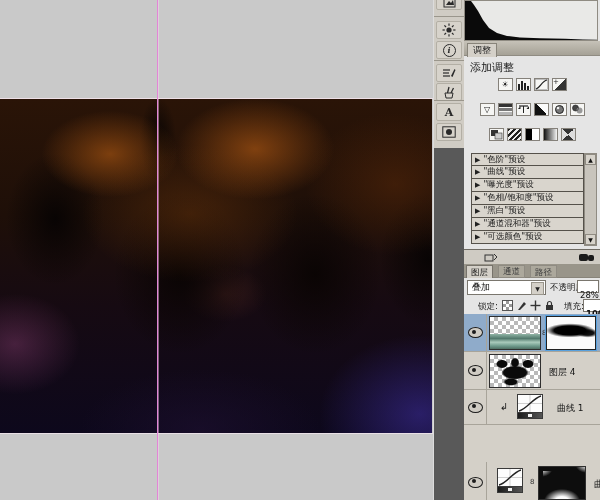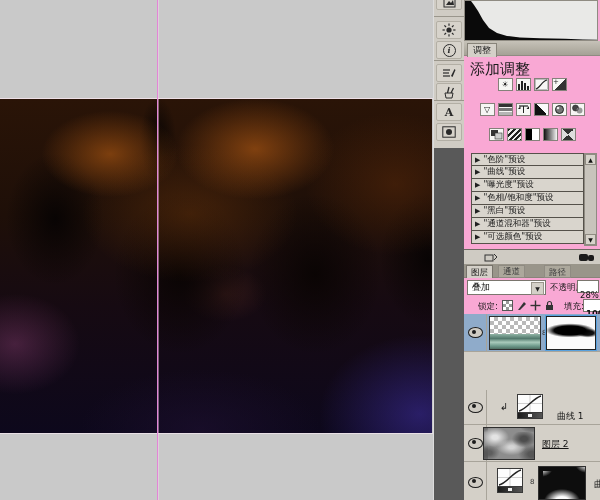--- a/index.html
+++ b/index.html
@@ -32,29 +32,29 @@
   
   #dock-strip{left:433px;top:0;width:31px;height:500px;background:#595959;border-left:1px solid #dcdcdc;box-sizing:border-box;}
   #dock-top{left:0;top:0;width:30px;height:148px;background:#d0ccc4;}
   .dock-cell{position:absolute;left:2px;width:26px;height:18px;display:flex;align-items:center;justify-content:center;
     background:#d7d3cb;border:1px solid #b3afa5;border-radius:2px;box-sizing:border-box;}
   .dock-div{position:absolute;left:0;width:30px;height:1px;background:#9a968c;}
   .info-circle{width:11px;height:11px;border:1.2px solid #2a2a2a;border-radius:50%;font-size:8px;font-weight:bold;
     color:#2a2a2a;display:flex;align-items:center;justify-content:center;font-family:"DejaVu Serif",serif;font-style:italic;}
 
   
-  #panel-col{left:464px;top:0;width:136px;height:500px;background:#f9a8d4;}
+  #panel-col{left:464px;top:0;width:136px;height:500px;background:#e5e5e5;}
 
   #histogram-box{left:0;top:0;width:134px;height:41px;background:#e9e9e7;border:1px solid #8f8b82;box-sizing:border-box;}
   #histogram-box svg{display:block;}
 
   #adj-tabbar{left:0;top:41px;width:136px;height:15px;background:linear-gradient(#c6c2b8,#a5a196);border-bottom:1px solid #8f8b82;box-sizing:border-box;}
   .tab-active{position:absolute;left:3px;top:2px;padding:0 5px;height:13px;background:#d4d0c8;border:1px solid #88847a;border-bottom:none;
     font-size:9px;line-height:13px;color:#1a1a1a;}
-  #add-adjust-label{left:6px;top:60px;font-size:15px;color:#1c1c1c;}
+  #add-adjust-label{left:6px;top:60px;font-size:11px;color:#1c1c1c;}
 
   .adj-row{position:absolute;left:0;width:136px;display:flex;justify-content:center;gap:3px;}
   .adj-icon{width:15px;height:13px;background:#f6f6f4;border:1px solid #85817a;box-sizing:border-box;
     display:flex;align-items:center;justify-content:center;font-size:8px;color:#222;overflow:hidden;}
 
   #preset-list{left:7px;top:153px;width:113px;}
   .preset-row{height:13px;background:#d9d5cd;border:1px solid #55514a;border-top:none;box-sizing:border-box;
     display:flex;align-items:center;font-size:8.5px;color:#1a1a1a;white-space:nowrap;overflow:hidden;}
   .preset-row:first-child{border-top:1px solid #55514a;}
   .tri{font-size:7px;margin:0 3px 0 3px;color:#222;}
@@ -313,21 +313,21 @@
         </svg>
       <svg class="abs" style="right:5px;top:3px;" width="16" height="9" viewBox="0 0 16 9">
           <rect x="0" y="1" width="9" height="7" rx="2" fill="#1a1a1a"></rect>
           <rect x="9" y="2" width="6" height="6" rx="2" fill="#1a1a1a"></rect>
         </svg>
     </div>
 
     <div id="layers-tabbar" class="abs">
       <span class="ltab on" style="left:2px;">图层</span>
       <span class="ltab off" style="left:34px;font-family:Liberation Mono, monospace;">通道</span>
-      <span class="ltab off" style="left:80px;">路径</span>
+      <span class="ltab off" style="left:66px;">路径</span>
     </div>
 
     <div id="blend-row" class="abs">
       <div id="blend-select">
         <span>叠加</span>
         
       <span id="blend-arrow">▼</span></div>
       <span class="mini-label abs" style="left:86px;top:4px;">不透明度:</span>
       <div class="val-box" style="left:113px;top:2px;width:22px;">28%</div>
     </div>
@@ -368,44 +368,46 @@
           </div>
         <div class="thumb" style="left:25px;top:2px;width:52px;height:34px;">
             <span class="land"></span>
           </div>
         <span class="link8" style="left:78px;top:15px;">8</span>
         <div class="thumb mask1" style="left:82px;top:2px;width:50px;height:34px;background-image:none;border:1px solid #222;outline:1px solid #58a0dd;">
           <div style="position:absolute;inset:0;" class="mask1"></div>
         </div>
       </div>
 
+      <div class="lrow" style="top:38px;height:38px;">
+        <div class="eye-cell">
+            <span class="eye"></span>
+          </div>
+        <div class="thumb" style="left:25px;top:2px;width:52px;height:34px;">
+            <span class="sil"></span>
+          </div>
+        <span class="lname" style="left:85px;top:14px;">图层 4</span>
+      </div>
 
       <div class="lrow" style="top:76px;height:35px;">
         <div class="eye-cell">
             <span class="eye"></span>
           </div>
         <span class="clip-arrow" style="left:36px;top:11px;">↲</span>
         <div class="curves-thumb" style="left:53px;top:4px;">
           <div class="cbox"><svg width="24" height="17" viewBox="0 0 24 17">
                 <line x1="12" y1="0" x2="12" y2="17" stroke="#bbb" stroke-width="0.7"></line>
                 <line x1="0" y1="8.5" x2="24" y2="8.5" stroke="#bbb" stroke-width="0.7"></line>
                 <path d="M1 16 C8 15,15 3,23 1" fill="none" stroke="#222" stroke-width="1.3"></path>
               </svg></div>
           <div class="cbar"></div>
         </div>
-        <span class="lname" style="left:93px;top:20px;">曲线 1</span>
-      </div>
-
-      <div class="lrow" style="top:111px;height:37px;">
-        <div class="eye-cell">
-            <span class="eye"></span>
-          </div>
-        <div class="thumb clouds" style="left:19px;top:2px;width:52px;height:33px;background-size:auto;"></div>
-        <span class="lname" style="left:78px;top:13px;text-decoration:underline;">图层 2</span>
-      </div>
+        <span class="lname" style="left:93px;top:12px;">曲线 1</span>
+      </div>
+
 
       <div class="lrow" style="top:148px;height:40px;border-bottom:none;">
         <div class="eye-cell">
             <span class="eye"></span>
           </div>
         <div class="curves-thumb" style="left:33px;top:6px;">
           <div class="cbox"><svg width="24" height="17" viewBox="0 0 24 17">
                 <line x1="12" y1="0" x2="12" y2="17" stroke="#bbb" stroke-width="0.7"></line>
                 <line x1="0" y1="8.5" x2="24" y2="8.5" stroke="#bbb" stroke-width="0.7"></line>
                 <path d="M1 16 C8 15,15 3,23 1" fill="none" stroke="#222" stroke-width="1.3"></path>

